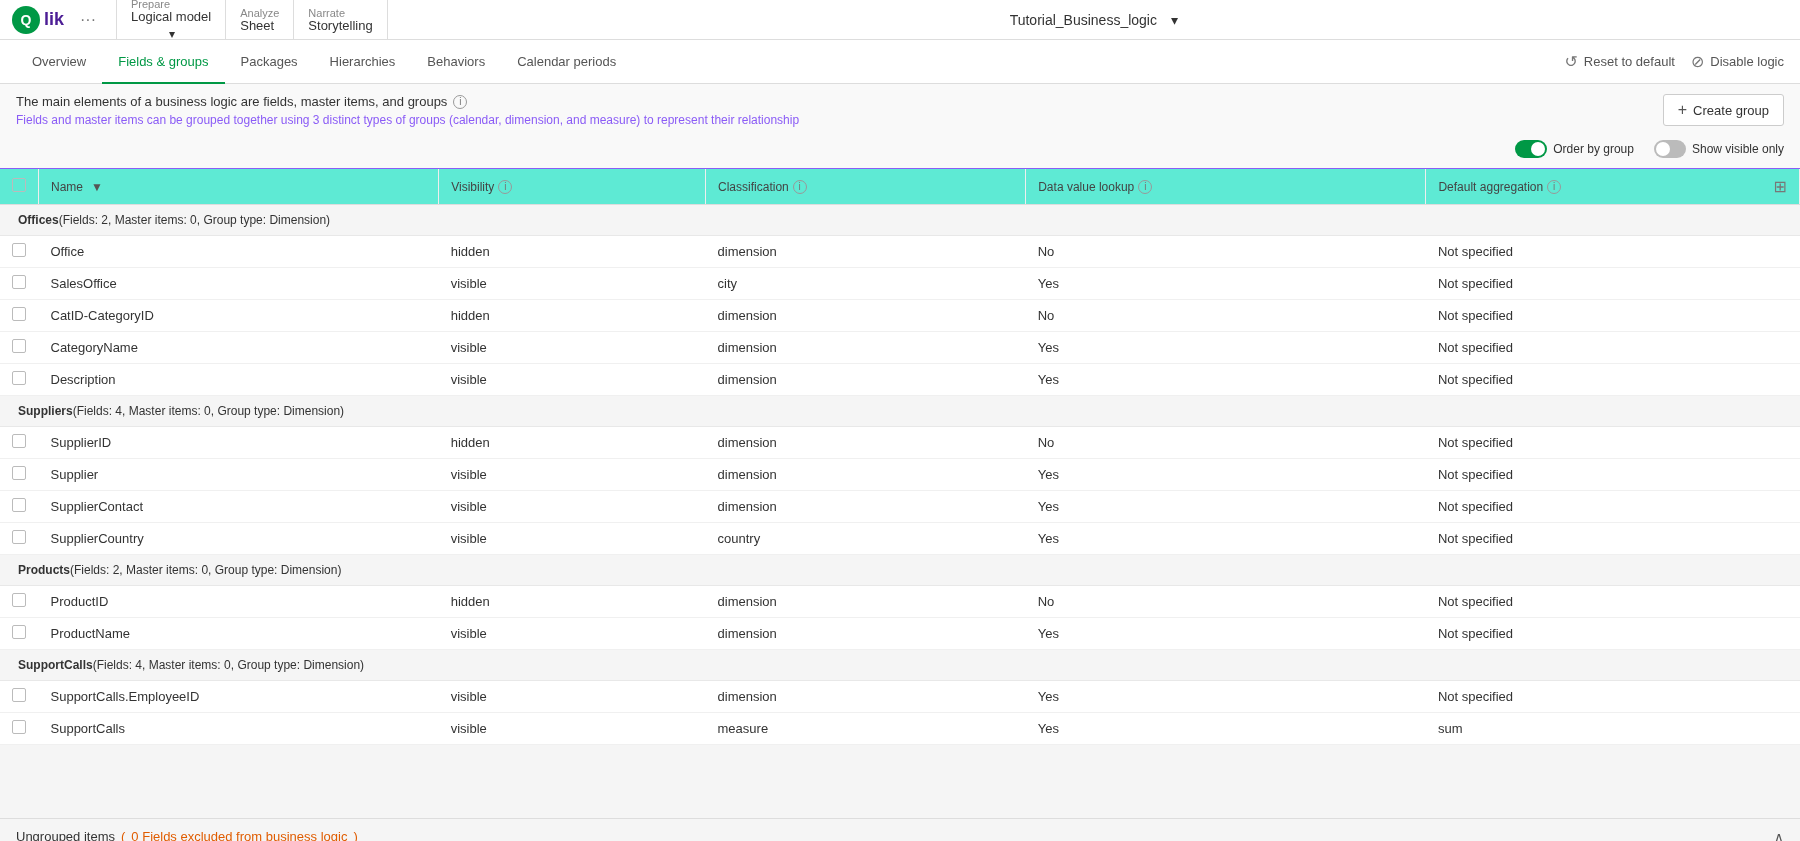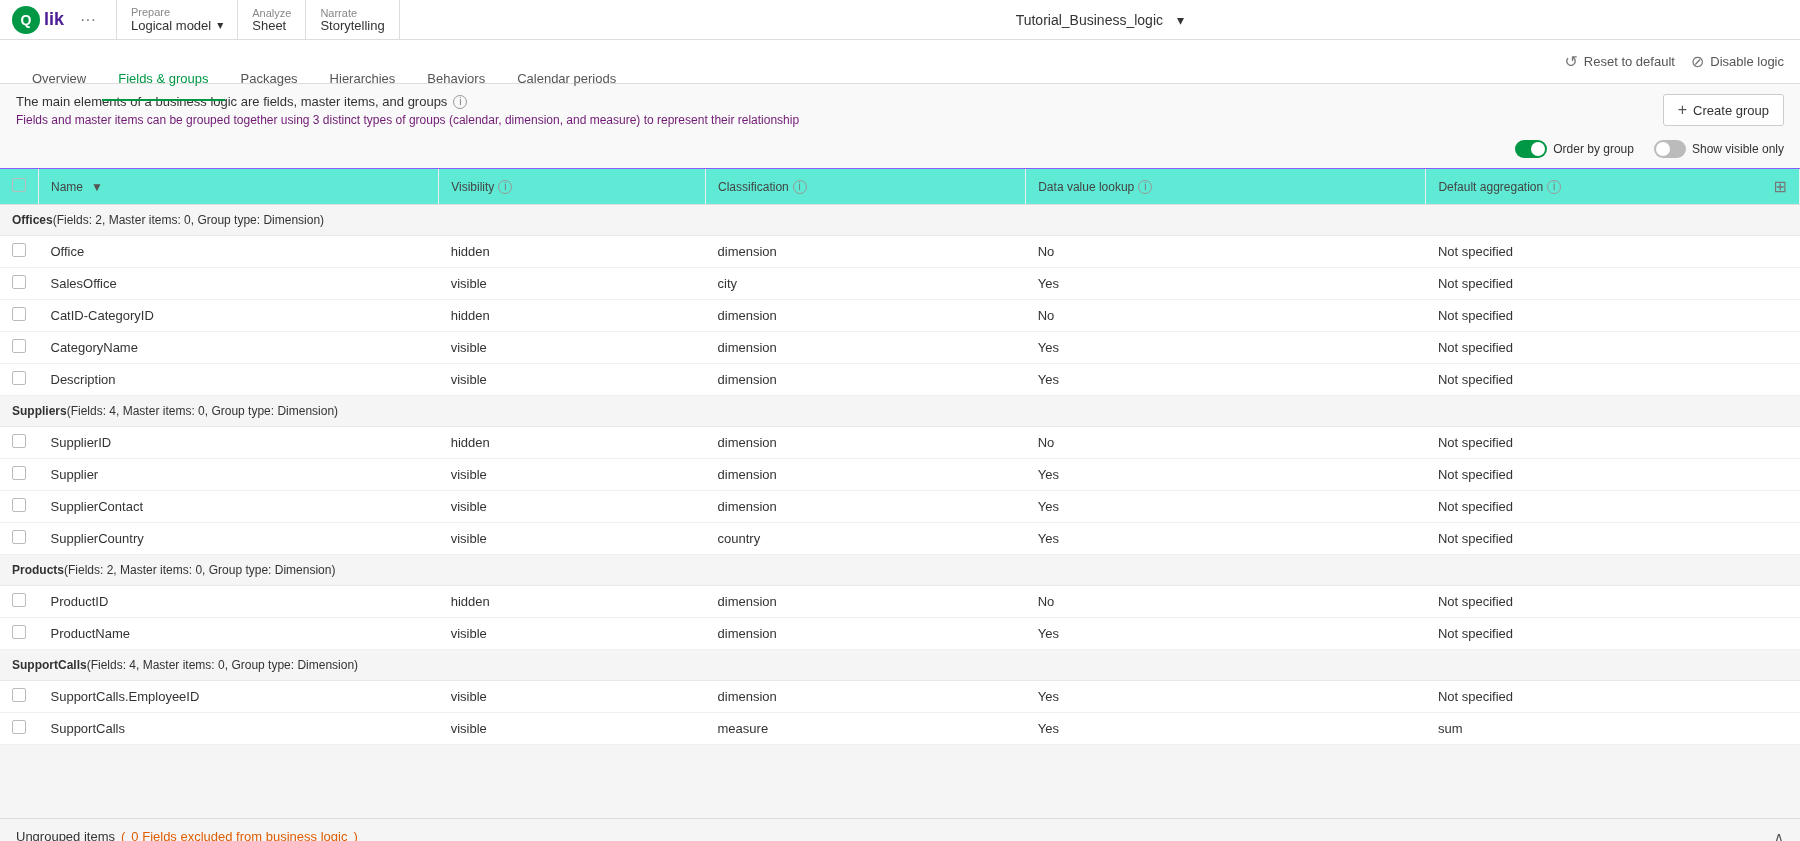--- a/index.html
+++ b/index.html
@@ -38,37 +38,37 @@
     
     .tabs-bar {
       display: flex; align-items: center; background: #fff;
       border-bottom: 1px solid #ddd; padding: 0 16px; height: 44px;
       justify-content: space-between;
     }
     .tabs-left { display: flex; align-items: stretch; height: 100%; }
     .tab-item {
       display: flex; align-items: center; padding: 0 16px;
       cursor: pointer; font-size: 13px; color: #555; height: 100%;
-      border-bottom: 2px solid transparent; position: relative; top: 18px;
+      border-bottom: 2px solid transparent; position: relative; top: 1px;
     }
     .tab-item.active { color: #009845; border-bottom: 2px solid #009845; font-weight: 500; }
     .tabs-right { display: flex; align-items: center; gap: 16px; }
     .tabs-right-btn {
       display: flex; align-items: center; gap: 6px; font-size: 13px; color: #555; cursor: pointer;
     }
 
     
     .desc-bar {
       background: #f9f9f9; padding: 10px 16px;
       border-bottom: 1px solid #8b5cf6;
       display: flex; align-items: flex-start; justify-content: space-between;
     }
     .desc-left { }
     .desc-title { font-size: 13px; font-weight: 400; color: #333; display: flex; align-items: center; gap: 6px; }
-    .desc-sub { font-size: 12px; color: #701a75; margin-top: 4px; }
+    .desc-sub { font-size: 12px; color: #8b5cf6; margin-top: 4px; }
     .create-group-btn {
       display: flex; align-items: center; gap: 6px;
       background: #fff; border: 1px solid #ccc; border-radius: 3px;
       padding: 6px 14px; cursor: pointer; font-size: 13px; color: #333;
     }
     .create-group-btn .plus { font-size: 16px; color: #555; }
     .toggle-row { display: flex; align-items: center; gap: 8px; margin-top: 8px; }
     .toggle-group { display: flex; align-items: center; gap: 6px; font-size: 12px; }
     .toggle-switch {
       width: 32px; height: 18px; border-radius: 9px; position: relative; cursor: pointer;
@@ -99,21 +99,21 @@
     .th-with-icon { display: flex; align-items: center; gap: 4px; }
     .info-icon {
       width: 14px; height: 14px; border-radius: 50%; border: 1px solid #999;
       display: inline-flex; align-items: center; justify-content: center;
       font-size: 10px; color: #777; cursor: pointer; flex-shrink: 0;
     }
     .filter-icon { font-size: 12px; color: #555; margin-left: 4px; cursor: pointer; }
 
     
     .group-header td {
-      background: #f5f5f5; padding: 8px 12px; font-size: 12px; font-weight: 400;
+      background: #f5f5f5; padding: 8px 18px; font-size: 12px; font-weight: 400;
       border-bottom: 1px solid #e8e8e8; border-top: 1px solid #e0e0e0;
     }
     .group-name { font-weight: 600; }
 
     
     .data-row td {
       padding: 7px 12px; border-bottom: 1px solid #f0f0f0; font-size: 13px;
       color: #333;
     }
     .data-row td:first-child { text-align: center; }
@@ -152,21 +152,21 @@
   <div class="top-bar-left">
     <div class="qlik-logo">
       <div class="qlik-logo-q">Q</div>
       <span style="font-size:18px;font-weight:600;color:#4c1d95;">lik</span>
     </div>
     <span class="dots-menu">···</span>
   </div>
   <div class="top-bar-section">
     <div>
       <div class="label">Prepare</div>
-      <div style="display:flex;align-items:center;gap:4px;">
+      <div style="display:flex;align-items:center;gap:4px;flex-direction:column;">
         <div class="value">Logical model</div>
         <span class="chevron-down">▾</span>
       </div>
     </div>
   </div>
   <div class="top-bar-section">
     <div>
       <div class="label">Analyze</div>
       <div class="value">Sheet</div>
     </div>

